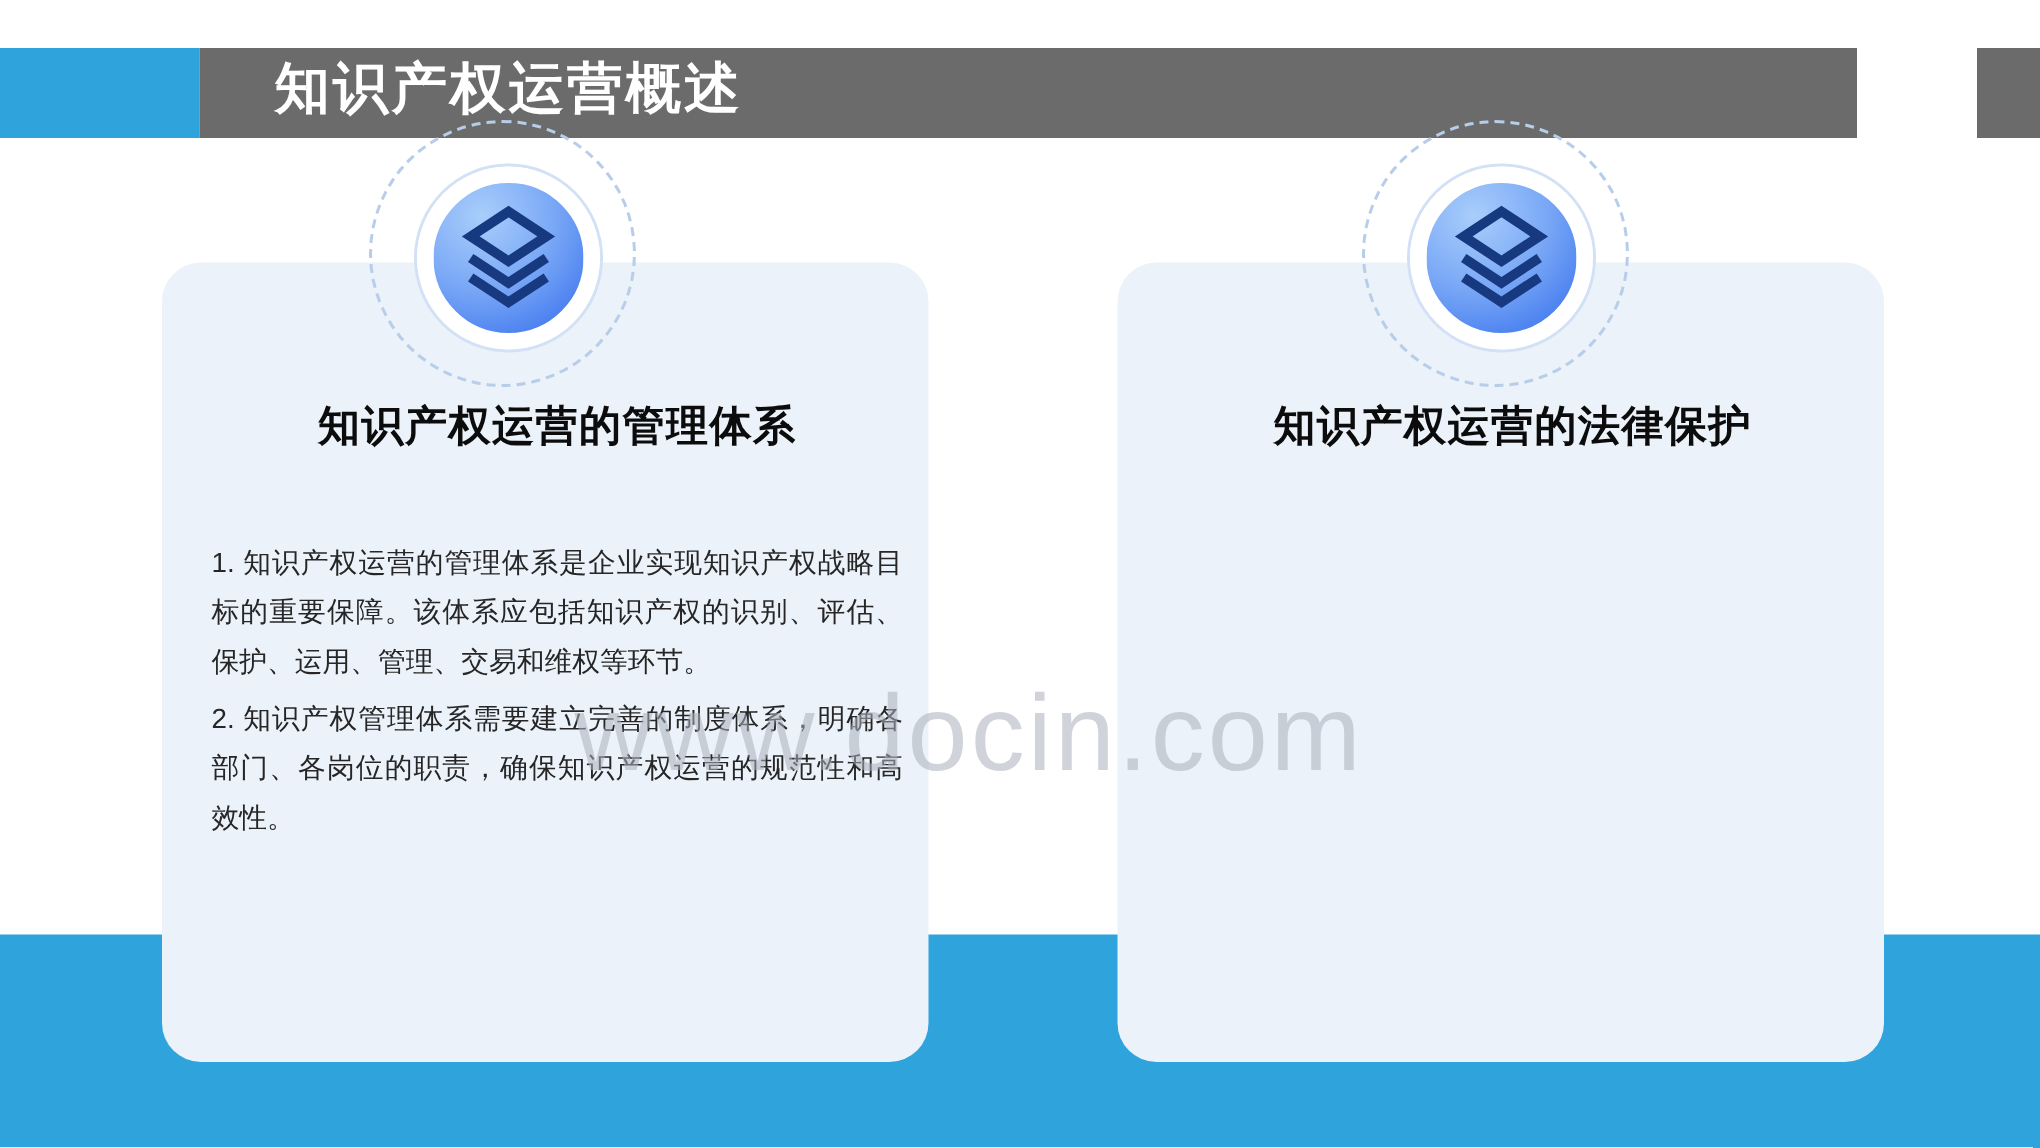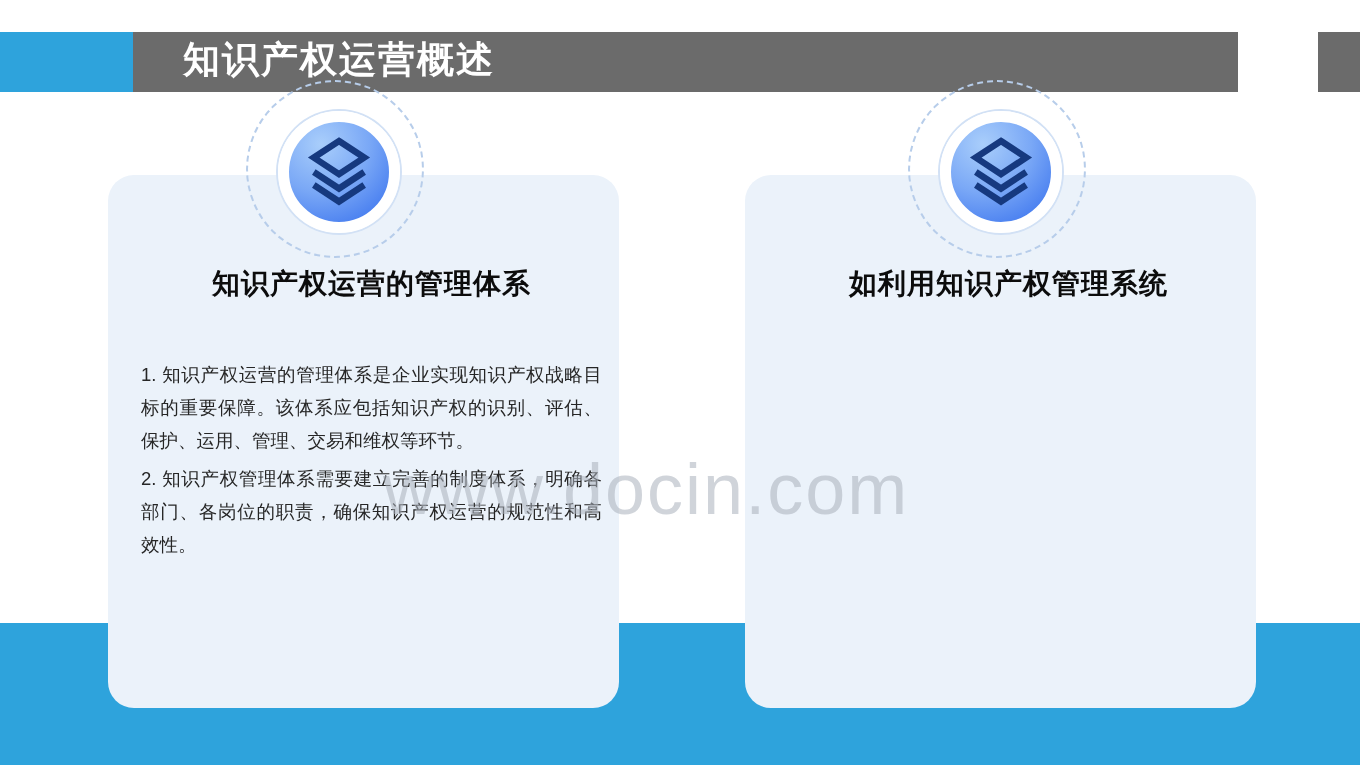--- a/index.html
+++ b/index.html
@@ -170,18 +170,18 @@
     <div class="icon-stack">
       <div class="dashed-ring"></div>
       <div class="icon-circle">
         <svg viewBox="0 0 100 100" fill="none" stroke="#16397f" stroke-width="9">
           <path d="M50 7 L85 30 L50 53 L15 30 Z"></path>
           <path d="M15 50 L50 73 L85 50"></path>
           <path d="M15 68 L50 91 L85 68"></path>
         </svg>
       </div>
     </div>
-    <div class="card-title">如利用知识产权管理系统</div>
+    <div class="card-title">知识产权运营的法律保护</div>
   </div>
 
   <div class="watermark">www.docin.com</div>
 
 </div>
 
 </body></html>

